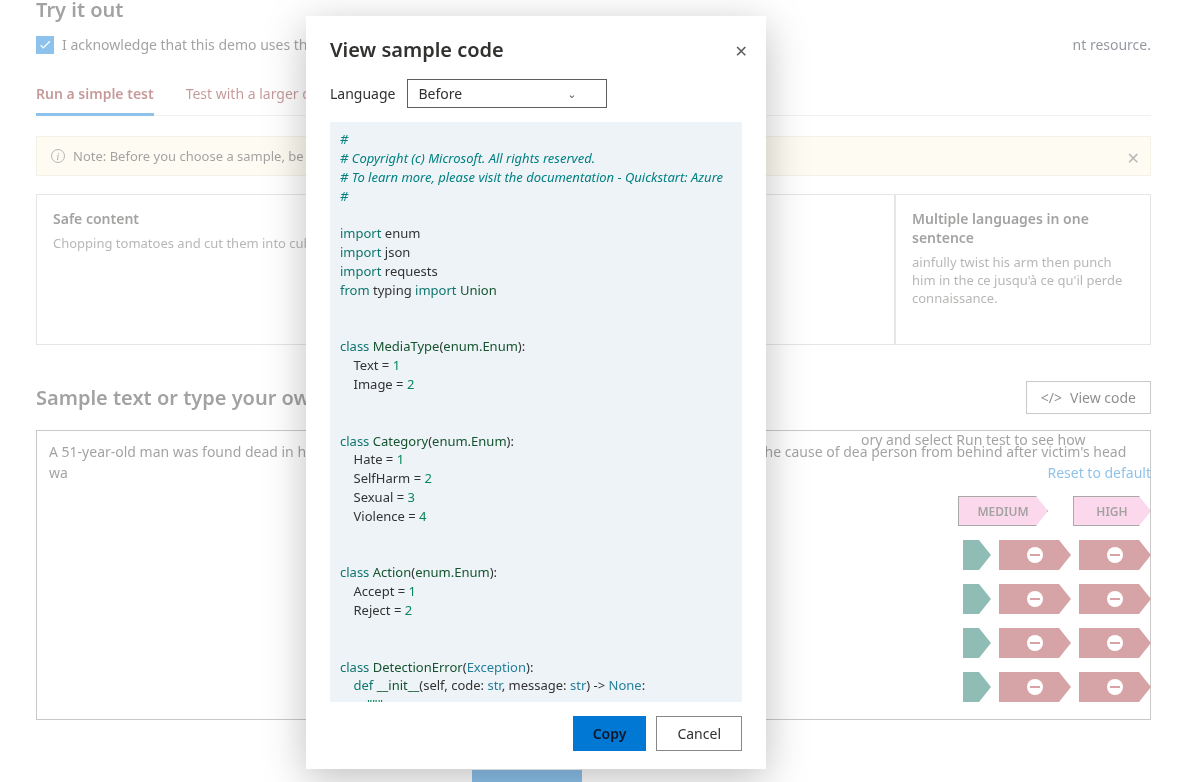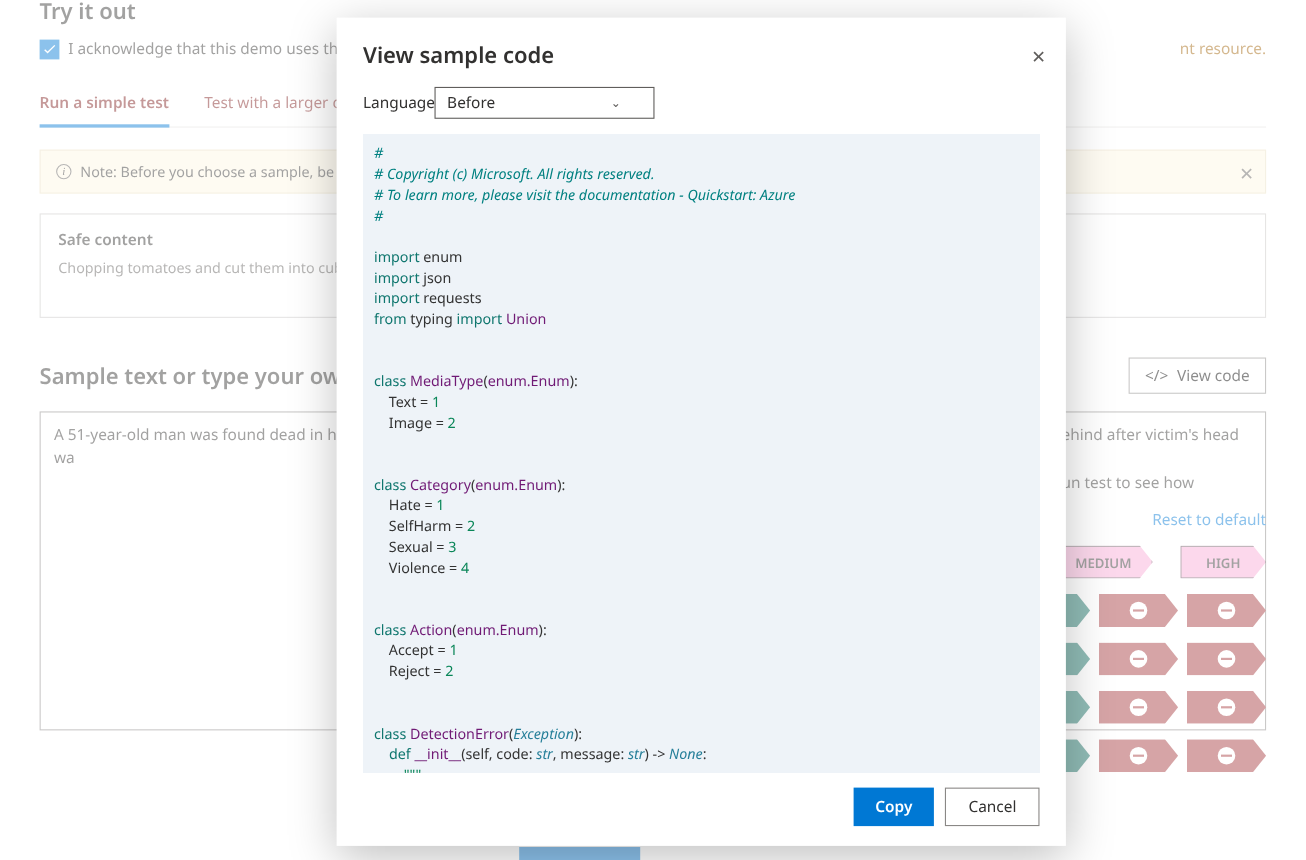--- a/index.html
+++ b/index.html
@@ -4,21 +4,21 @@
 <style>
   * { box-sizing: border-box; margin: 0; padding: 0; font-family: "Segoe UI", system-ui, sans-serif; }
   body { width: 1187px; height: 782px; overflow: hidden; background: #fff; color: #323130; position: relative; }
 
   
   .page { padding: 0 36px; }
   .page h2 { font-size: 20px; font-weight: 600; margin-top: -4px; color:#323130; }
   .ack-row { display:flex; align-items:center; gap:8px; margin-top:12px; font-size:14px; }
   .checkbox { width:18px; height:18px; background:#0078d4; display:flex; align-items:center; justify-content:center; }
   .checkbox svg { width:14px; height:14px; fill:#fff; }
-  .ack-link { color:#a16207; text-decoration:none; margin-left:4px;text-align:right;}
+  .ack-link { color:#0f172a; text-decoration:none; margin-left:4px;text-align:right;}
   .tabs { display:flex; gap:32px; margin-top:22px; font-size:14px; border-bottom:1px solid #e1dfdd; }
   .tab { padding:8px 0 10px; cursor:pointer; color:#7f1d1d; }
   .tab.active { font-weight:600; border-bottom:3px solid #0078d4; margin-bottom:-1px; }
   .note-bar { margin-top:20px; background:#fdf6e3; border:1px solid #e8dfc3; padding:10px 14px; font-size:13px; display:flex; align-items:center; gap:8px; position:relative; }
   .note-bar .close { position:absolute; right:10px; top:10px; cursor:pointer; font-size:16px; color:#605e5c;}
   .cards { margin-top:18px; display:flex; }
   .card { flex:1; border:1px solid #c8c6c4; padding:14px 16px 36px; }
   .card h4 { font-size:14px; font-weight:600; margin-bottom:6px; }
   .card p { font-size:13px; color:#605e5c; line-height:1.4; }
   .section-head { display:flex; justify-content:space-between; align-items:center; margin-top:36px; }
@@ -35,37 +35,37 @@
   .chip.brown { background:#a4373a; }
   .chip.fill { width:72px; justify-content:center; }
   .minus { width:16px; height:16px; border-radius:50%; background:#fff; position:relative; }
   .minus::after { content:""; position:absolute; left:3px; right:3px; top:7px; height:2px; background:#a4373a; }
   .run-btn { position:absolute; left:472px; top:770px; width:110px; height:32px; background:#0078d4; }
 
   
   .scrim { position:absolute; inset:0; background:rgba(255,255,255,0.55); }
 
   
-  .modal { position:absolute; left:306px; top:16px; width:663px; background:#fff; box-shadow:0 10px 40px rgba(0,0,0,0.25); display:flex; flex-direction:column; }
+  .modal { position:absolute; left:306px; top:16px; width:460px; background:#fff; box-shadow:0 10px 40px rgba(0,0,0,0.25); display:flex; flex-direction:column; }
   .modal-head { padding:20px 24px 8px; }
   .modal-title { font-size:20px; font-weight:600; }
   .modal-close { position:absolute; right:18px; top:24px; cursor:pointer; color:#605e5c; }
-  .lang-row { display:flex; align-items:center; gap:0; padding:8px 24px 14px; font-size:14px; }
+  .lang-row { display:flex; align-items:center; gap:12px; padding:8px 24px 14px; font-size:14px; }
   .lang-select { border:1px solid #605e5c; padding:4px 30px 4px 10px; font-size:14px; width:200px; position:relative; display:flex; justify-content:space-between; align-items:center; cursor:pointer;}
   .code-area { margin:0 24px 0 24px; background:#eef3f8; height:580px; overflow:auto; font-family:Consolas,Menlo,monospace; font-size:13px; line-height:1.45; padding:8px 10px; white-space:pre; color:#333; position:relative;}
   .code-area::-webkit-scrollbar { width:12px; }
   .code-area::-webkit-scrollbar-thumb { background:#c8c6c4; }
   .tok-c { color:#008080; font-style:italic; }
   .tok-k { color:#0f766e; }
-  .tok-n { color:#701a75; }
+  .tok-n { color:#14532d; }
   .tok-num { color:#098658; }
   .tok-s { color:#098658; }
-  .tok-b { color:#267f99;font-style:italic; }
+  .tok-b { color:#267f99; }
   .modal-foot { display:flex; justify-content:flex-end; gap:10px; padding:14px 24px 18px;}
-  .btn-primary { background:#0078d4; color:#ffffff; border:none; padding:7px 20px; font-size:14px; font-weight:600; cursor:pointer;}
+  .btn-primary { background:#0078d4; color:#0f172a; border:none; padding:7px 20px; font-size:14px; font-weight:600; cursor:pointer;}
   .btn-secondary { background:#fff; color:#323130; border:1px solid #8a8886; padding:7px 20px; font-size:14px; cursor:pointer;}
   .info-icon{ width:14px;height:14px;border:1px solid #605e5c;border-radius:50%;display:inline-flex;align-items:center;justify-content:center;font-size:10px;font-style:italic;font-family:serif;}
 </style>
 </head>
 <body>
 
 <div class="page">
   <h2>Try it out</h2>
 
   <div class="ack-row">
@@ -86,20 +86,24 @@
   <div class="note-bar">
     <span class="info-icon">i</span>
     <span>Note: Before you choose a sample, be awar</span>
     <span class="close">✕</span>
   </div>
 
   <div class="cards">
     <div class="card">
       <h4>Safe content</h4>
       <p>Chopping tomatoes and cut them into cubes or wedges are great ways to practice your knife skills.</p>
+    </div>
+    <div class="card" style="flex:0 0 256px">
+      <h4>Multiple languages in one sentence</h4>
+      <p>ainfully twist his arm then punch him in the ce jusqu'à ce qu'il perde connaissance.</p>
     </div>
   </div>
 
   <div class="section-head">
     <h3>Sample text or type your own wo</h3>
     <button class="viewcode-btn">
       <span>&lt;/&gt;</span>
       <span>View code</span>
     </button>
   </div>

